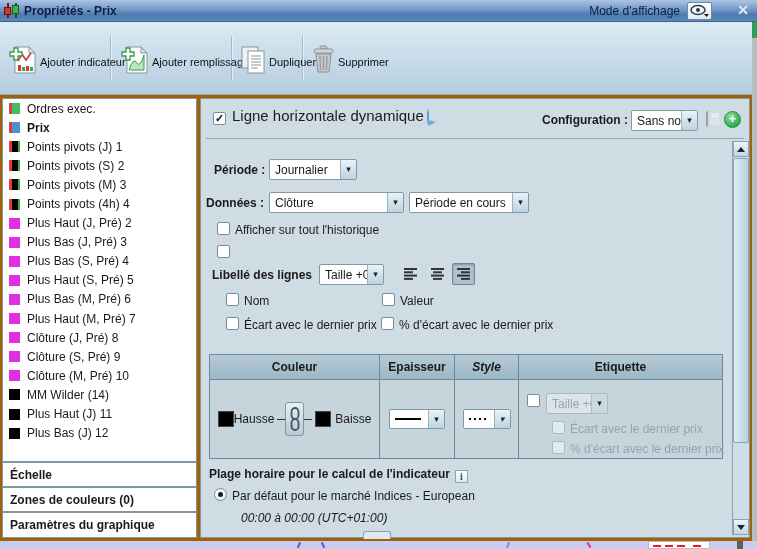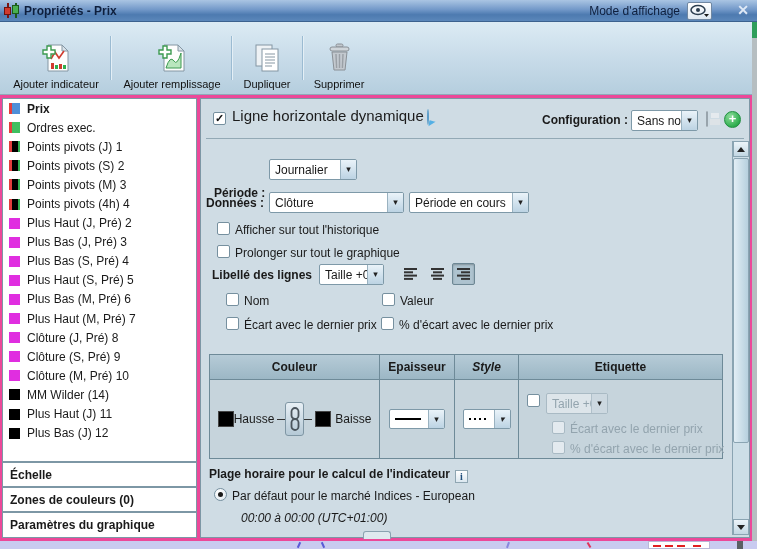--- a/index.html
+++ b/index.html
@@ -1,38 +1,38 @@
 <!DOCTYPE html>
 <html><head>
 <meta charset="utf-8">
 <style>
   * { margin:0; padding:0; box-sizing:border-box; }
   html,body { width:757px; height:549px; overflow:hidden; }
   body { font-family:"Liberation Sans", sans-serif; font-size:12px; color:#1a1a1a; background:#a3bac7; }
   .abs { position:absolute; }
-  .screen { position:relative; width:757px; height:549px; background:#ec4899; overflow:hidden; }
+  .screen { position:relative; width:757px; height:549px; background:#a16207; overflow:hidden; }
 
   
   .titlebar { left:0; top:0; width:757px; height:22px;
     background:linear-gradient(#aac5e3 0%, #7399c9 45%, #4d7ab0 70%, #5b87ba 100%);
     border-bottom:1px solid #3c628f; display:flex; align-items:center; }
   .titlebar .ttl { font-weight:bold; color:#0e1f3d; margin-left:4px; }
   .candle-icon { width:16px; height:15px; position:relative; margin-left:4px; }
   .candle-icon .w1 { position:absolute; left:3px; top:0; width:2px; height:15px; background:#7a1515; }
   .candle-icon .b1 { position:absolute; left:0; top:4px; width:7px; height:8px; background:#d03a2e; border:1px solid #6e120e; }
   .candle-icon .w2 { position:absolute; left:11px; top:0; width:2px; height:15px; background:#1c5a1c; }
   .candle-icon .b2 { position:absolute; left:8px; top:2px; width:7px; height:9px; background:#49b04f; border:1px solid #1c5a1c; }
   .mode-label { position:absolute; right:77px; top:4px; color:#0e1f3d;text-align:right; }
   .eye-btn { position:absolute; right:45px; top:2px; width:25px; height:18px; background:linear-gradient(#ffffff,#dfe9f2); border:1px solid #6f87a2; border-radius:2px; }
   .close-x { position:absolute; right:8px; top:2px; color:#dfe9f6; font-size:14px; font-weight:bold; cursor:default; }
 
   
   .toolbar { left:0; top:22px; width:752px; height:73px; background:linear-gradient(#dcebf4 0%, #c6dae8 55%, #b5cede 100%); border-bottom:1px solid #8fa9b8; }
   .tb-sep { position:absolute; top:14px; width:1px; height:44px; background:#9bbbd2; box-shadow:1px 0 0 #e4eff6; }
-  .tb-btn { position:absolute; top:8px; height:60px; display:flex; flex-direction:column; align-items:center; justify-content:flex-end; cursor:default; }
+  .tb-btn { position:absolute; top:8px; height:60px; display:flex; flex-direction:row; align-items:center; justify-content:space-between; cursor:default; }
   .tb-btn .ic { height:34px; display:flex; align-items:center; justify-content:center; }
   .tb-btn .tb-lbl { font-size:11px; color:#111; margin-top:3px; white-space:nowrap; }
 
   
   .side-list { left:2px; top:98px; width:195px; height:364px; background:#ffffff; border:1px solid #7d97a5; overflow:hidden; }
   .li { height:19.1px; display:flex; align-items:center; cursor:default; }
   .li .sw { width:11px; height:11px; margin:0 7px 0 6px; flex:none; }
   .li .li-t { white-space:nowrap; }
   .li.sel { background:#3b6ed4; color:#fff; }
   .li.bold .li-t { font-weight:bold; }
@@ -186,27 +186,27 @@
               <line x1="15.5" y1="12" x2="15.5" y2="26"></line>
             <line x1="19" y1="12" x2="18.4" y2="26"></line>
           </g>
         </svg>
       </span>
       <span class="tb-lbl">Supprimer</span>
     </div>
   </div>
 
   <div class="abs side-list">
+    <div class="li">
+        <span class="sw" style="background: linear-gradient(90deg, rgb(226, 61, 61) 0px, rgb(226, 61, 61) 27%, rgb(63, 191, 95) 27%, rgb(63, 191, 95) 100%);"></span>
+        <span class="li-t">Ordres exec.</span>
+      </div>
     <div class="li bold">
         <span class="sw" style="background: linear-gradient(90deg, rgb(226, 61, 61) 0px, rgb(226, 61, 61) 27%, rgb(79, 143, 216) 27%, rgb(79, 143, 216) 100%);"></span>
         <span class="li-t">Prix</span>
-      </div>
-    <div class="li">
-        <span class="sw" style="background: linear-gradient(90deg, rgb(226, 61, 61) 0px, rgb(226, 61, 61) 27%, rgb(63, 191, 95) 27%, rgb(63, 191, 95) 100%);"></span>
-        <span class="li-t">Ordres exec.</span>
       </div>
     <div class="li">
         <span class="sw" style="background: linear-gradient(90deg, rgb(226, 61, 61) 0px, rgb(226, 61, 61) 25%, rgb(0, 0, 0) 25%, rgb(0, 0, 0) 78%, rgb(47, 174, 79) 78%, rgb(47, 174, 79) 100%);"></span>
         <span class="li-t">Points pivots (J) 1</span>
       </div>
     <div class="li">
         <span class="sw" style="background: linear-gradient(90deg, rgb(226, 61, 61) 0px, rgb(226, 61, 61) 25%, rgb(0, 0, 0) 25%, rgb(0, 0, 0) 78%, rgb(47, 174, 79) 78%, rgb(47, 174, 79) 100%);"></span>
         <span class="li-t">Points pivots (S) 2</span>
       </div>
     <div class="li">
@@ -290,21 +290,21 @@
       <span class="dd-text">Sans nom*</span>
       <span class="dd-btn">
           <span class="ar">▾</span>
         </span>
     </div>
     <span class="abs floppy" style="left:503px; top:13px;"></span>
     <span class="abs plus-btn" style="left:523px; top:12px;">+</span>
     <div class="abs sep" style="left:5px; top:39px; width:538px;"></div>
 
     
-    <span class="abs blbl" style="left:13px; top:64px;margin-top:23px;">Période :</span>
+    <span class="abs blbl" style="left:13px; top:64px;">Période :</span>
     <div class="dd" style="left:68px; top:60px; width:88px;">
       <span class="dd-text">Journalier</span>
       <span class="dd-btn">
           <span class="ar">▾</span>
         </span>
     </div>
 
     
     <span class="abs blbl" style="left:5px; top:97px;">Données :</span>
     <div class="dd" style="left:68px; top:93px; width:135px;">
@@ -317,21 +317,20 @@
       <span class="dd-text">Période en cours</span>
       <span class="dd-btn">
           <span class="ar">▾</span>
         </span>
     </div>
 
     
     <span class="abs cb" style="left:16px; top:123px;"></span>
     <span class="abs lbl" style="left:34px; top:124px;">Afficher sur tout l'historique</span>
     <span class="abs cb" style="left:16px; top:146px;"></span>
-    <span class="abs lbl" style="left:34px; top:147px;">Prolonger sur tout le graphique</span>
 
     
     <span class="abs blbl" style="left:11px; top:169px;">Libellé des lignes</span>
     <div class="dd" style="left:118px; top:165px; width:65px;">
       <span class="dd-text">Taille +0</span>
       <span class="dd-btn">
           <span class="ar">▾</span>
         </span>
     </div>
     <span class="al-btn" style="left:198px; top:164px;">

